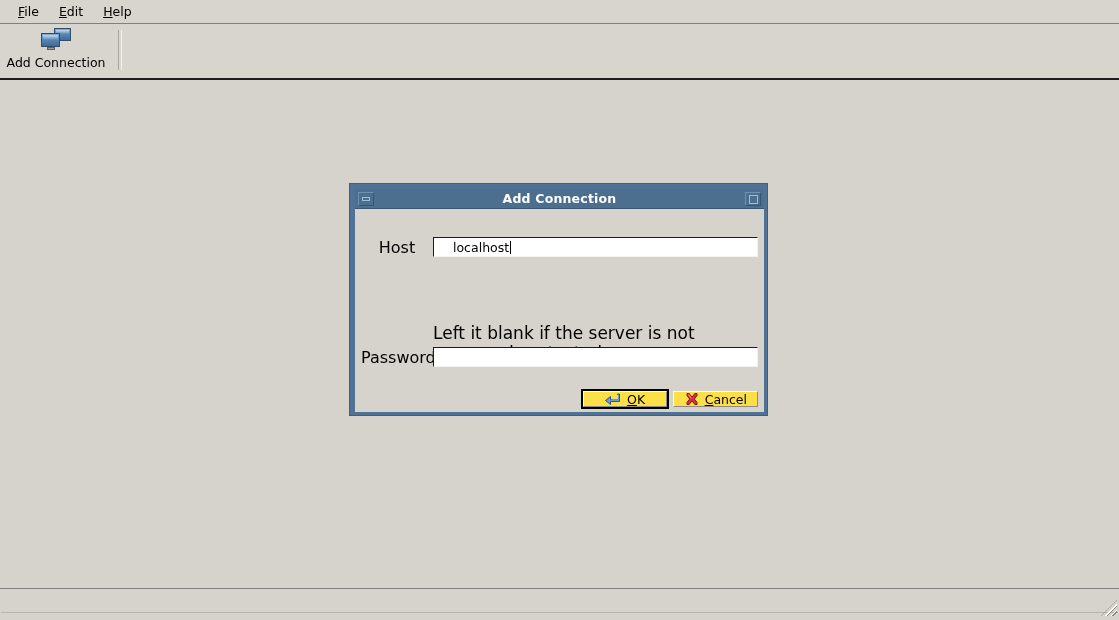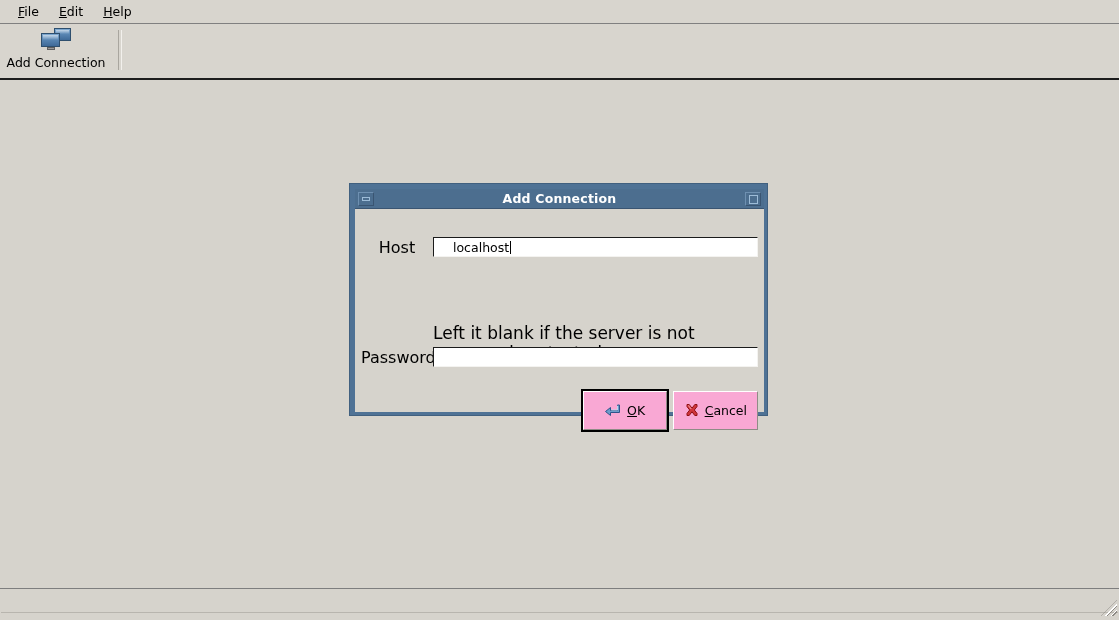--- a/index.html
+++ b/index.html
@@ -265,30 +265,30 @@
   }
 
   #button-row {
     position: absolute;
     right: 6px;
     top: 182px;
     display: flex;
     gap: 6px;
   }
   .btn {
-    height: 39px;
+    height: 16px;
     min-width: 84px;
     padding: 0 10px;
-    background: #f9a8d4;
+    background: #fde047;
     border: 1px solid #ffffff;
     border-right-color: #8f8c86;
     border-bottom-color: #8f8c86;
     box-sizing: border-box;
     display: flex;
-    align-items: center;
+    align-items: flex-start;
     justify-content: center;
     gap: 5px;
     font-size: 12.5px;
     color: #000;
     cursor: default;
     position: relative;
   }
   .btn.default {
     outline: 2px solid #000;
     outline-offset: 0px;

